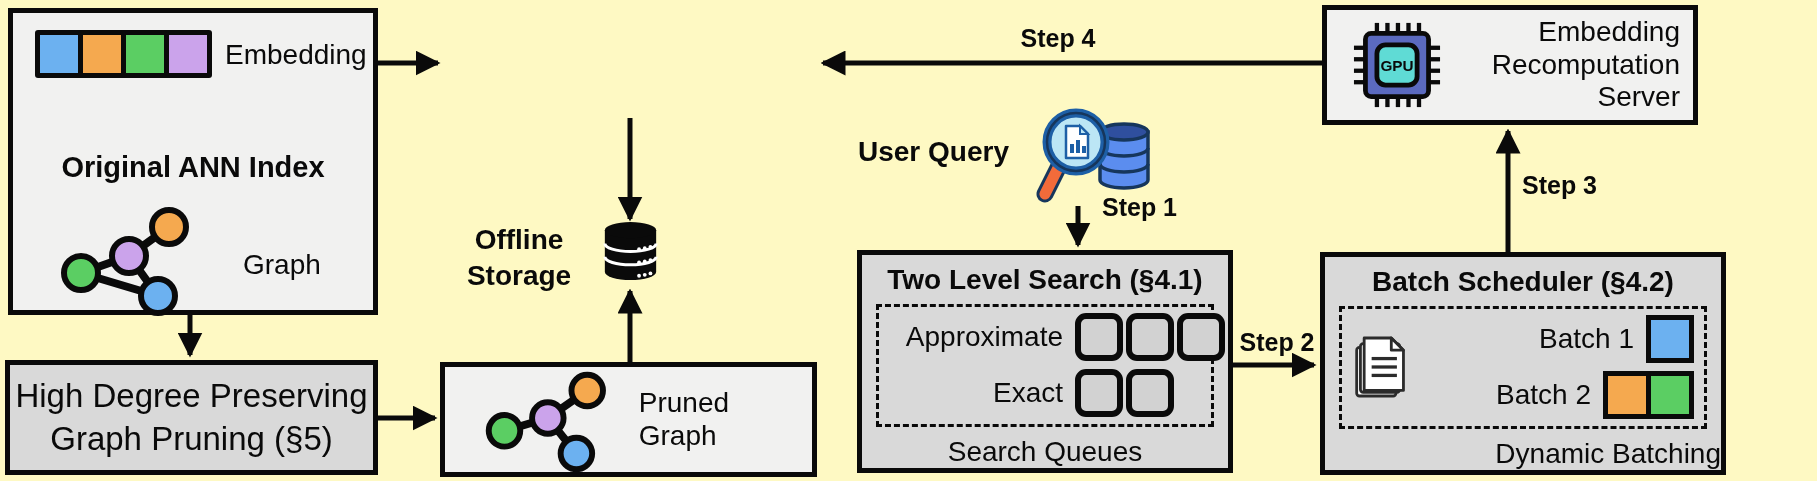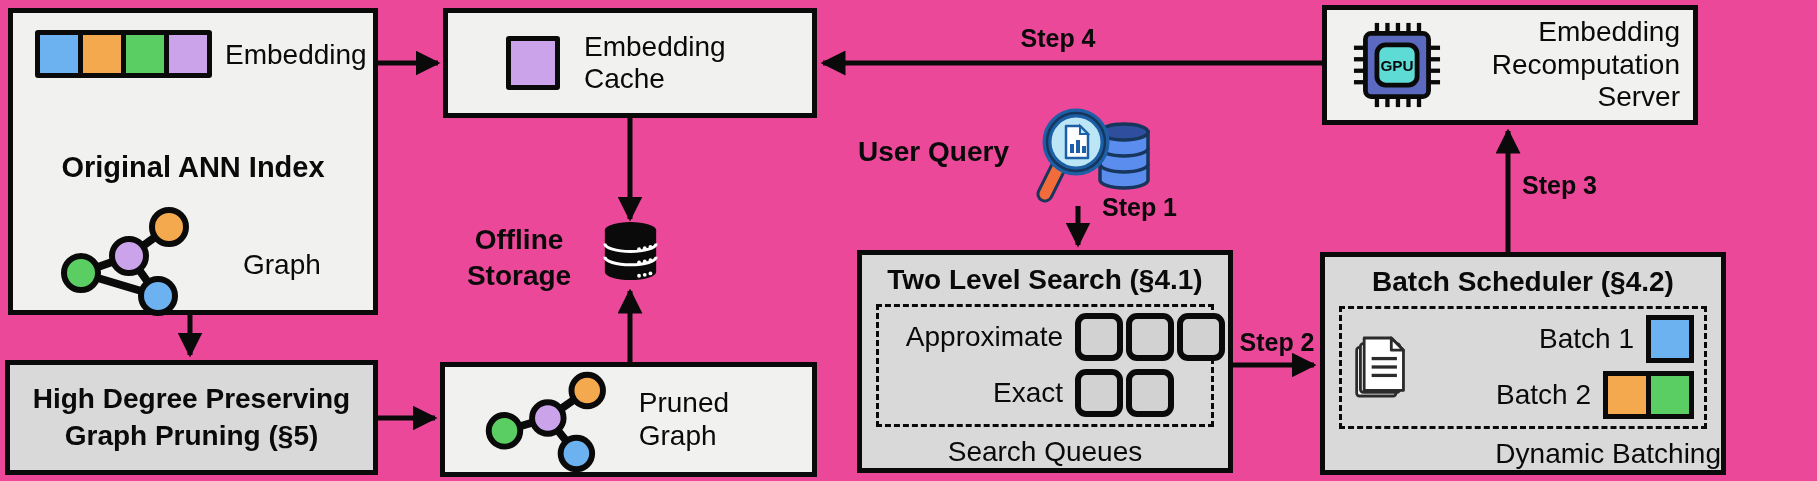--- a/index.html
+++ b/index.html
@@ -1,17 +1,17 @@
 <!DOCTYPE html>
 <html style="--c-blue: #6CB1F0; --c-orange: #F5A94F; --c-green: #5BCE63; --c-purple: #CBA3EB; --c-box_light: #F1F1F0; --c-box_dark: #D9D9D9; --c-queue_fill: #D2D2D2; --c-gpu_chip: #5B6ABF; --c-gpu_core: #5FDBD5; --c-query_ring: #1D5FA6; --c-query_lens: #BCE6F5; --c-query_handle: #F26B3A; --c-query_db: #5B8DEF; --c-query_db_dark: #2F4F9E;"><head>
 <meta charset="utf-8">
 <style>
   html,body{margin:0;padding:0;background:#fff;}
   body{font-family:"Liberation Sans",sans-serif;color:#0a0a0a;}
-  #stage{position:relative;width:1817px;height:481px;background:#ec4899;overflow:hidden;}
+  #stage{position:relative;width:1817px;height:481px;background:#fef9c3;overflow:hidden;}
 
   .box{position:absolute;box-sizing:border-box;border:5px solid #0a0a0a;}
   .box.light{background:var(--c-box_light);}
   .box.dark{background:var(--c-box_dark);}
 
   .t-body{font-size:28px;line-height:1.16;}
   .t-bold{font-weight:bold;}
   .t-title{font-size:28px;font-weight:bold;}
   .t-step{font-size:25px;font-weight:bold;white-space:nowrap;}
 
@@ -25,21 +25,21 @@
   #ann-index .emb-label{position:absolute;left:212px;top:26px;}
   #ann-index .ann-title{position:absolute;left:0;top:138px;width:100%;text-align:center;font-size:29px;font-weight:bold;}
   #ann-index .graph-svg{position:absolute;left:33px;top:186px;}
   #ann-index .graph-label{position:absolute;left:230px;top:236px;}
 
   .gnode{stroke:#0a0a0a;stroke-width:6;}
   .gedge{stroke:#0a0a0a;stroke-width:8;stroke-linecap:round;}
 
   
   #pruning{display:flex;align-items:center;justify-content:center;text-align:center;}
-  #pruning .label{font-size:28px;font-weight:bold;line-height:1.3;width:360px;}
+  #pruning .label{font-size:33px;font-weight:normal;line-height:1.3;width:360px;}
 
   
   #cache{display:flex;align-items:center;justify-content:center;gap:24px;}
   #cache .swatch{width:44px;height:44px;border:5px solid #0a0a0a;border-radius:3px;background:var(--c-purple);}
   #cache .label{width:170px;}
 
   
   #offline-label{position:absolute;left:444px;top:222px;width:150px;text-align:center;font-size:28px;font-weight:bold;line-height:1.3;}
   #db-icon{position:absolute;left:602px;top:220px;}
 
@@ -125,24 +125,20 @@
       <circle class="gnode" cx="35" cy="74" r="17" fill="var(--c-green)"></circle>
       <circle class="gnode" cx="112" cy="97" r="17" fill="var(--c-blue)"></circle>
     </svg>
     <div class="graph-label t-body">Graph</div>
   </div>
 
   <div id="pruning" class="box dark" style="left:5px;top:360px;width:373px;height:115px;">
     <div class="label">High Degree Preserving Graph Pruning (§5)</div>
   </div>
 
-  <div id="cache" class="box light" style="left:443px;top:8px;width:374px;height:110px;">
-    <div class="swatch"></div>
-    <div class="label t-body">Embedding Cache</div>
-  </div>
 
   <div id="offline-label">Offline Storage</div>
   <svg id="db-icon" width="57" height="64" viewBox="0 0 60 66">
     <path d="M3,10 v44 a27,8.5 0 0 0 54,0 v-44 z" fill="#0a0a0a"></path>
     <ellipse cx="30" cy="10" rx="27" ry="8.5" fill="#0a0a0a"></ellipse>
     <path d="M3,24 a27,8.5 0 0 0 54,0" fill="none" stroke="#fff" stroke-width="3.2"></path>
     <path d="M3,38 a27,8.5 0 0 0 54,0" fill="none" stroke="#fff" stroke-width="3.2"></path>
     <g fill="#fff">
       <circle cx="39" cy="30" r="2"></circle>
         <circle cx="45" cy="29" r="2"></circle>

